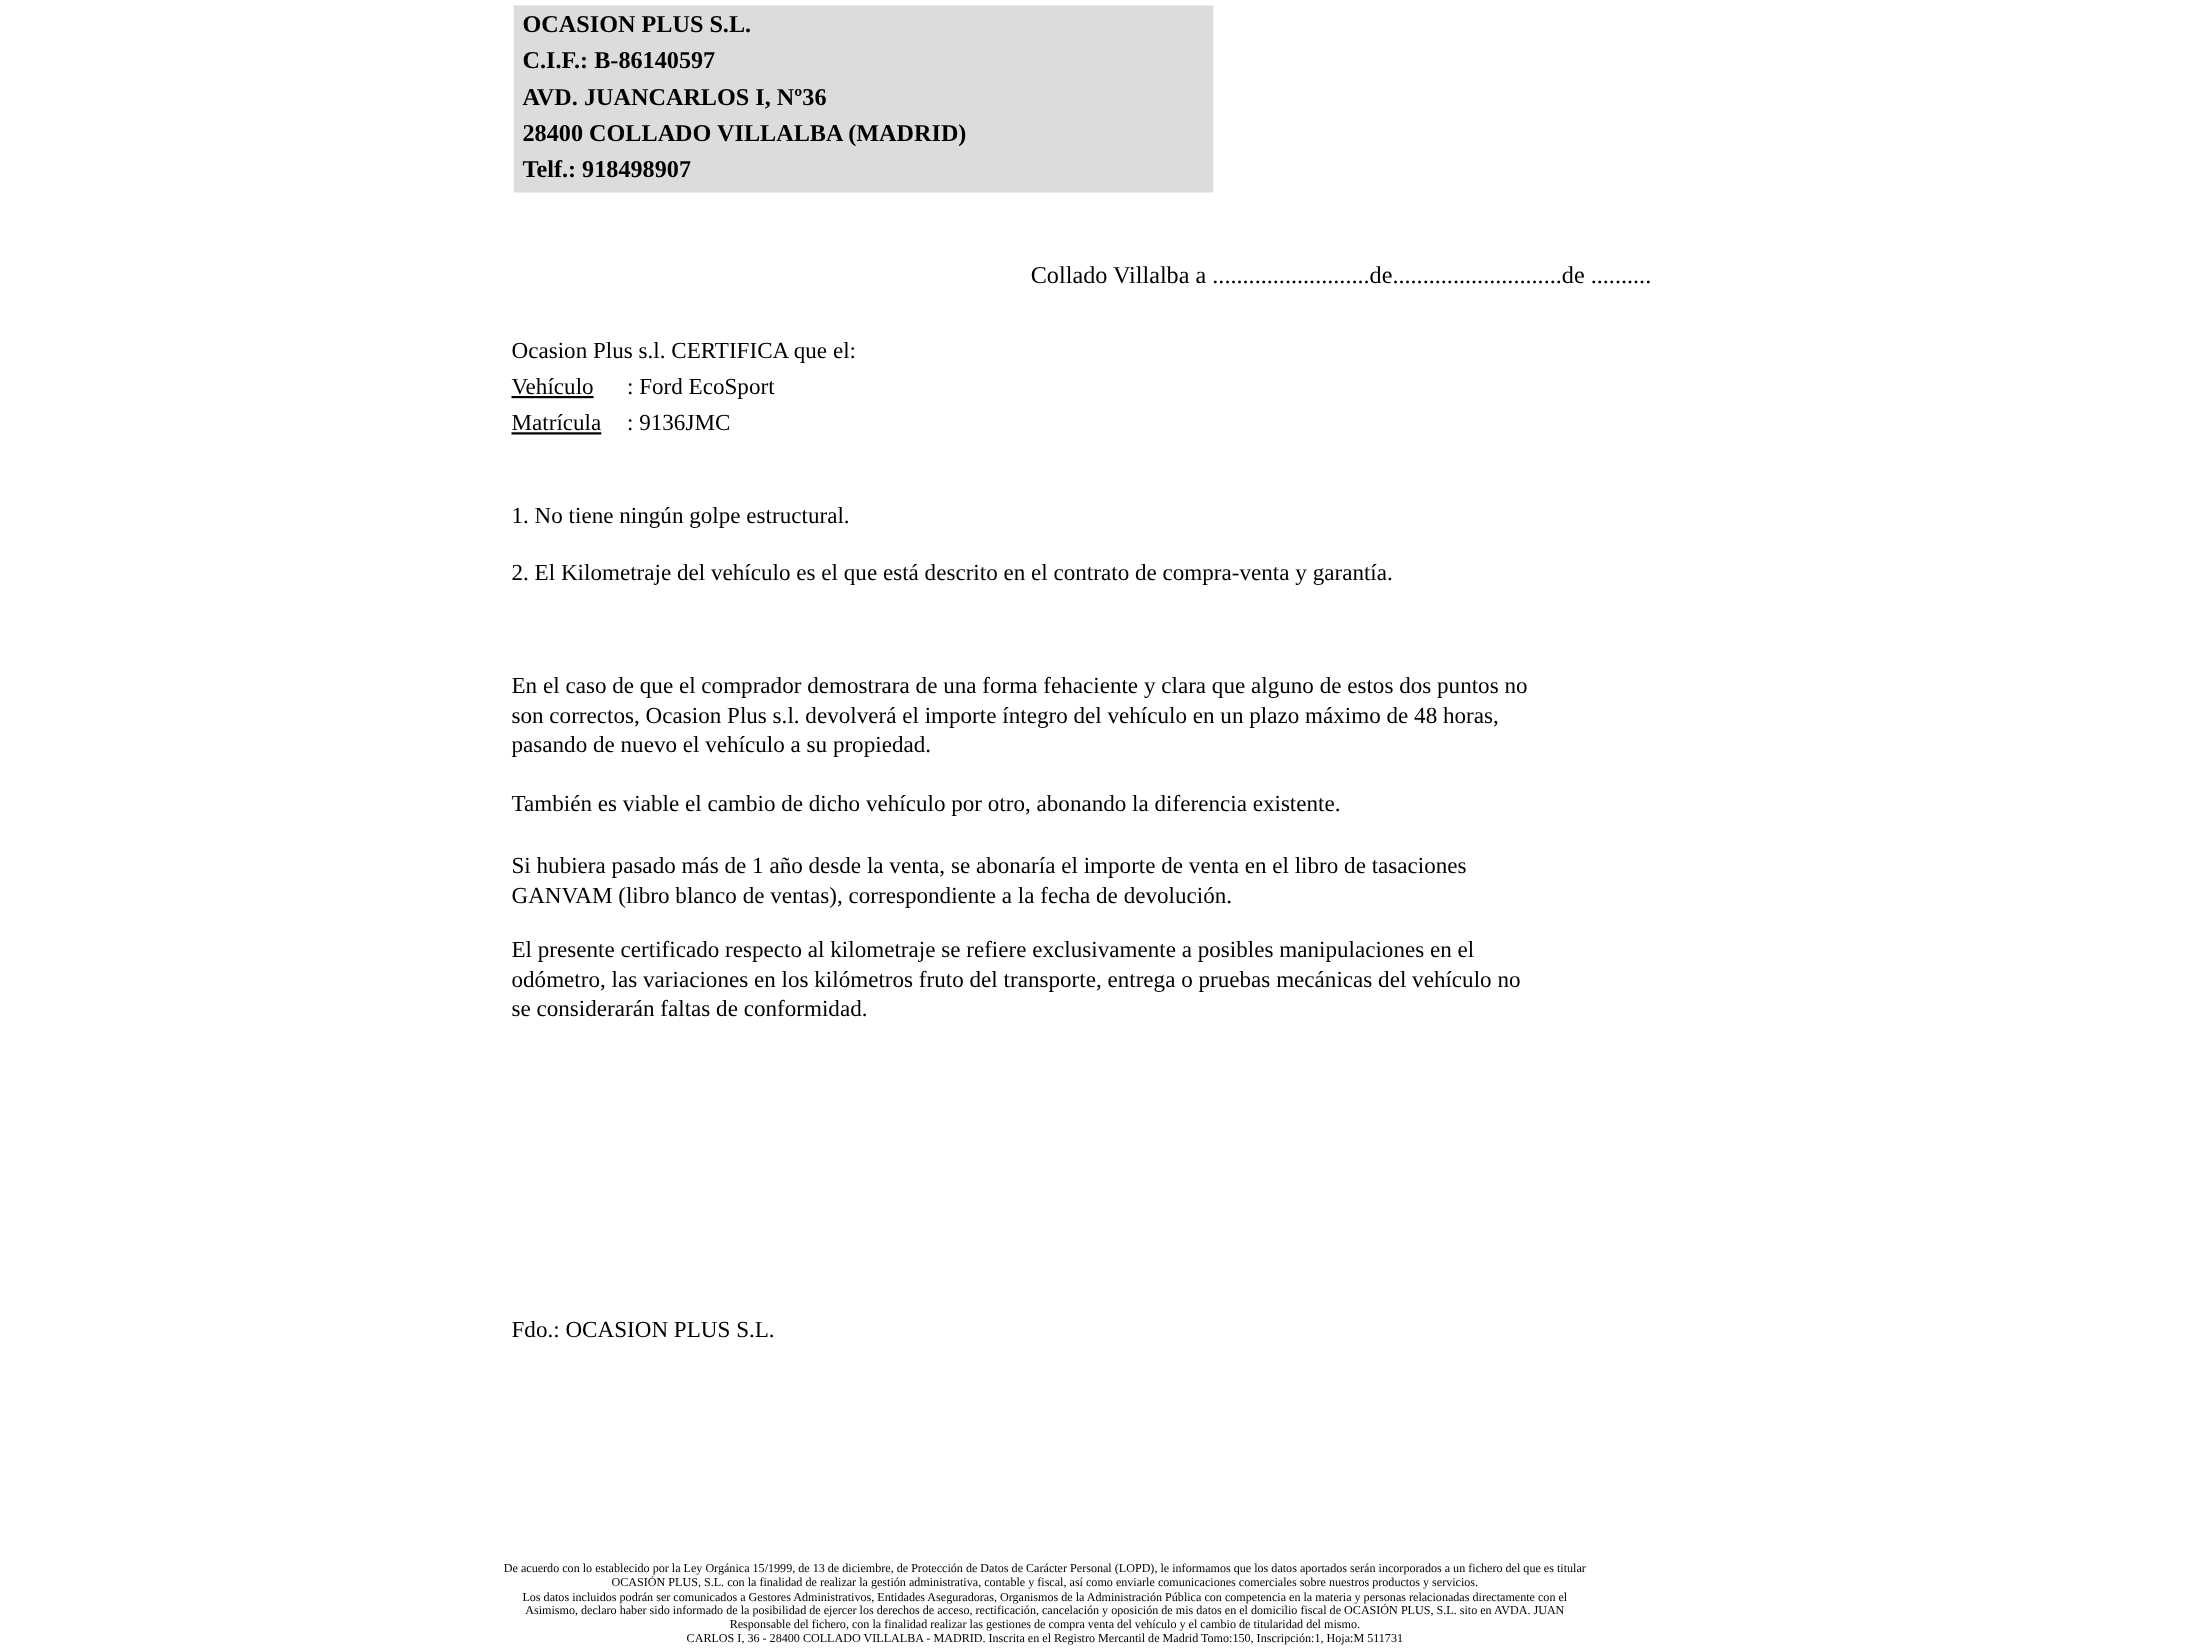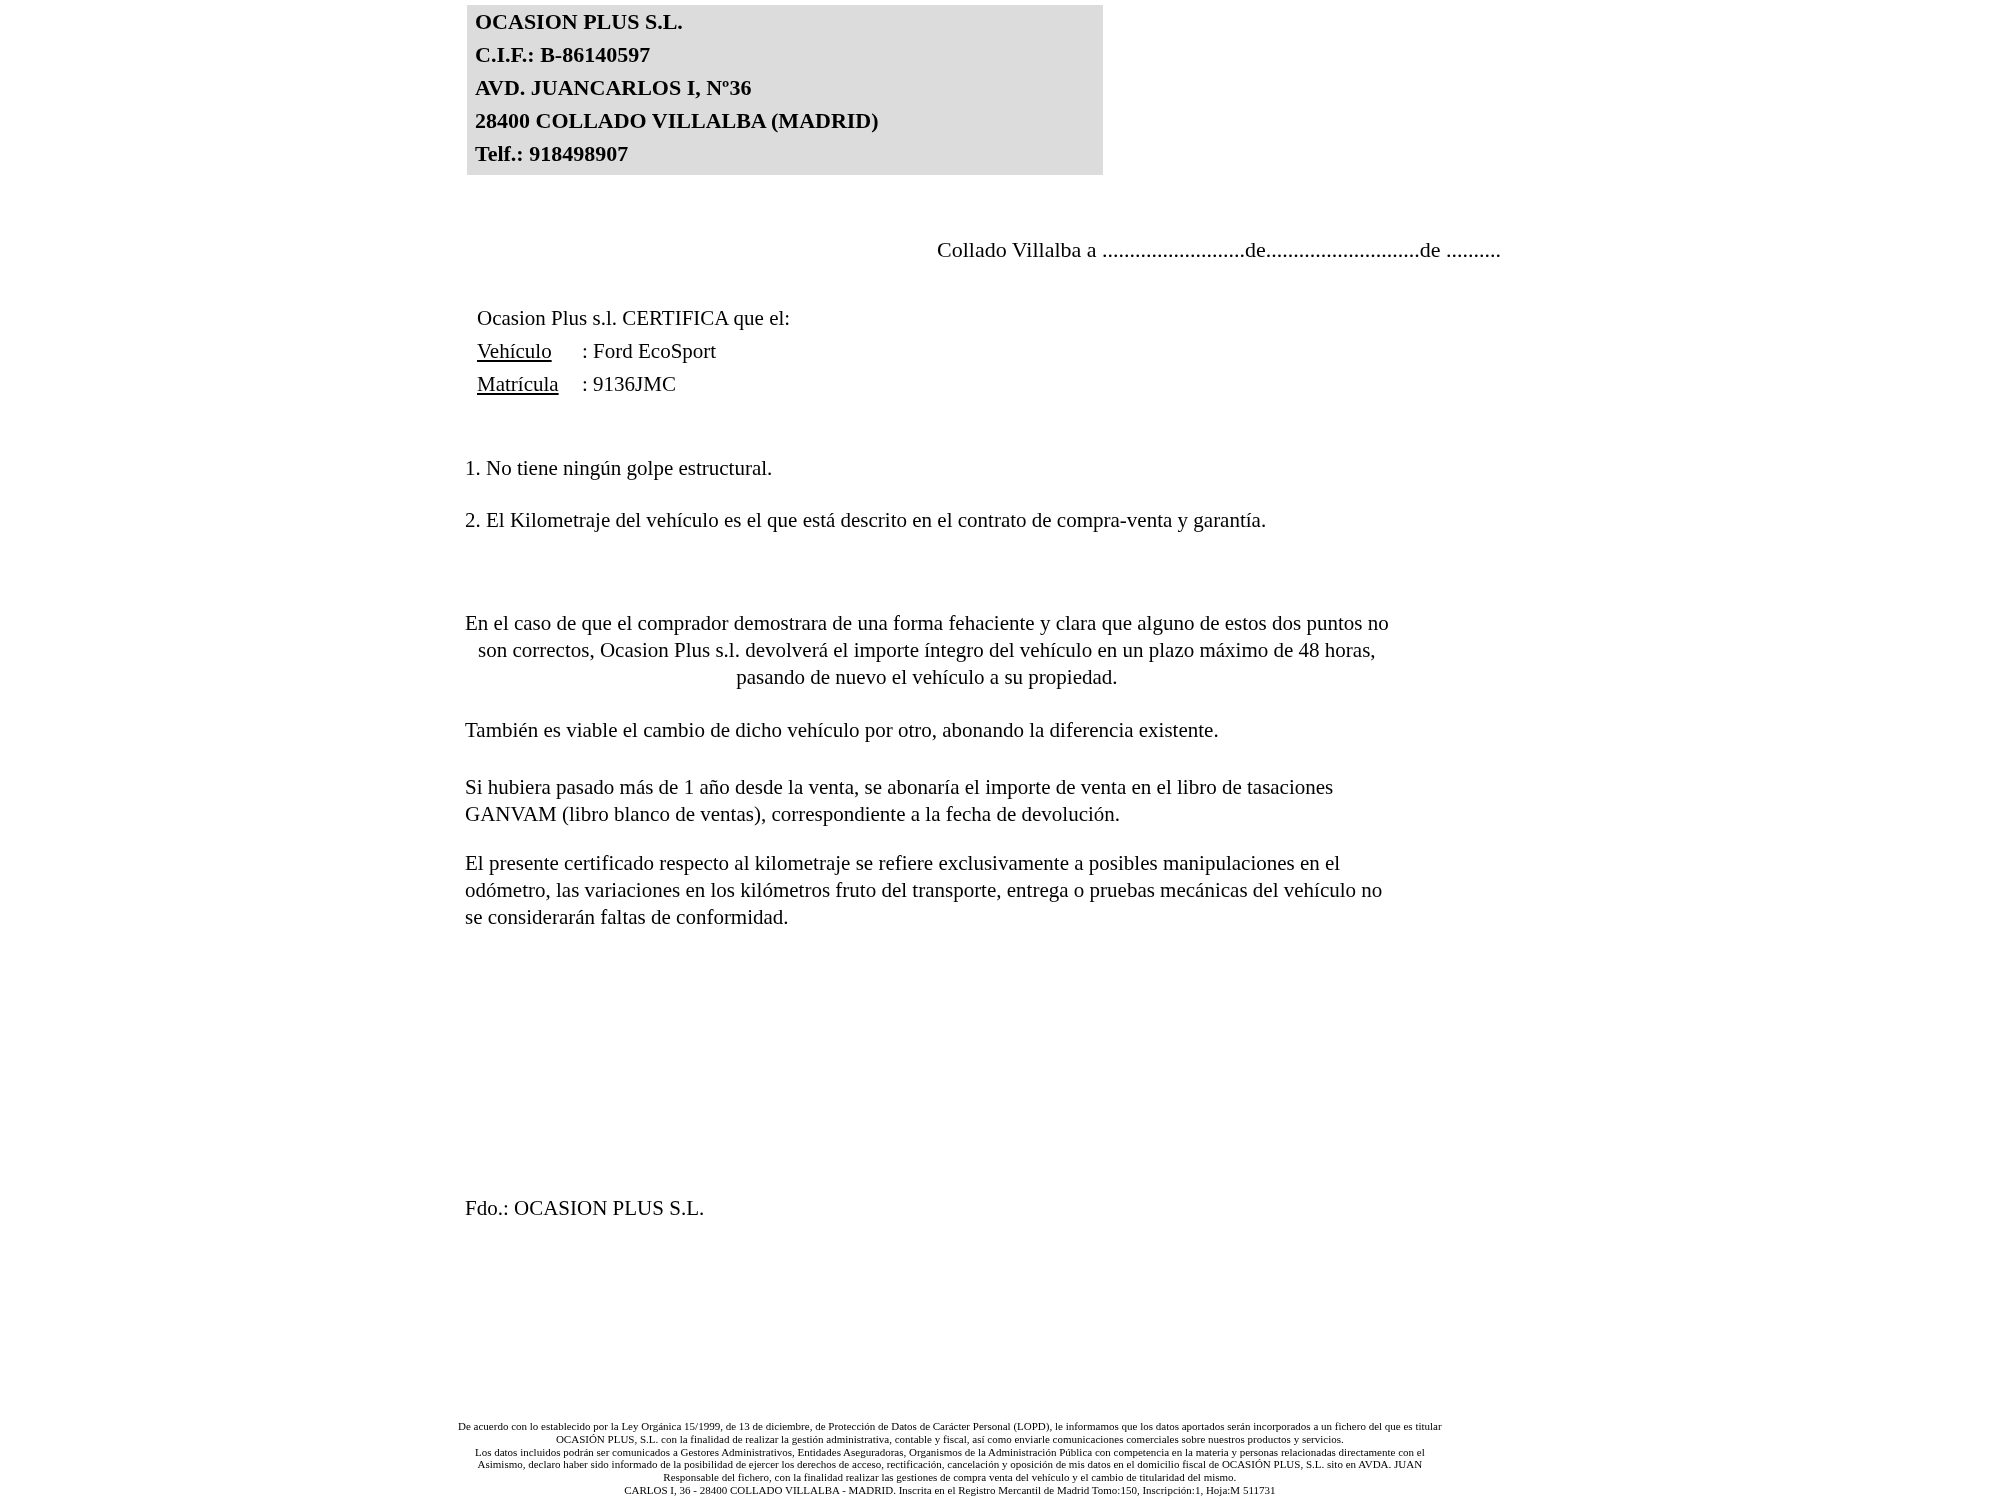--- a/index.html
+++ b/index.html
@@ -31,30 +31,30 @@
 
   
   #date-line {
     left: 937px; top: 236px;
     font-size: 22px;
     line-height: 27px;
     white-space: nowrap;
   }
 
   
-  #cert-block { left: 465px; top: 302px; margin-left: 12px; }
+  #cert-block { left: 465px; top: 302px; }
   #cert-block .cline { font-size: 21px; line-height: 33px; white-space: nowrap; }
   .flabel { display: inline-block; width: 105px; }
   .underlined { text-decoration: underline; }
 
   
   .bodyline { font-size: 21px; line-height: 27px; white-space: nowrap; }
   #point-1 { left: 465px; top: 455px; }
   #point-2 { left: 465px; top: 507px; }
-  #para-refund { left: 465px; top: 610px; text-align: center; }
+  #para-refund { left: 465px; top: 610px; }
   #para-exchange { left: 465px; top: 717px; }
   #para-ganvam { left: 465px; top: 774px; }
   #para-odometer { left: 465px; top: 850px; }
 
   
   #signature { left: 465px; top: 1195px; font-size: 21px; line-height: 27px; white-space: nowrap; }
 
   
   #legal-footer { left: 458px; top: 1420px; }
   #legal-footer .lline {

